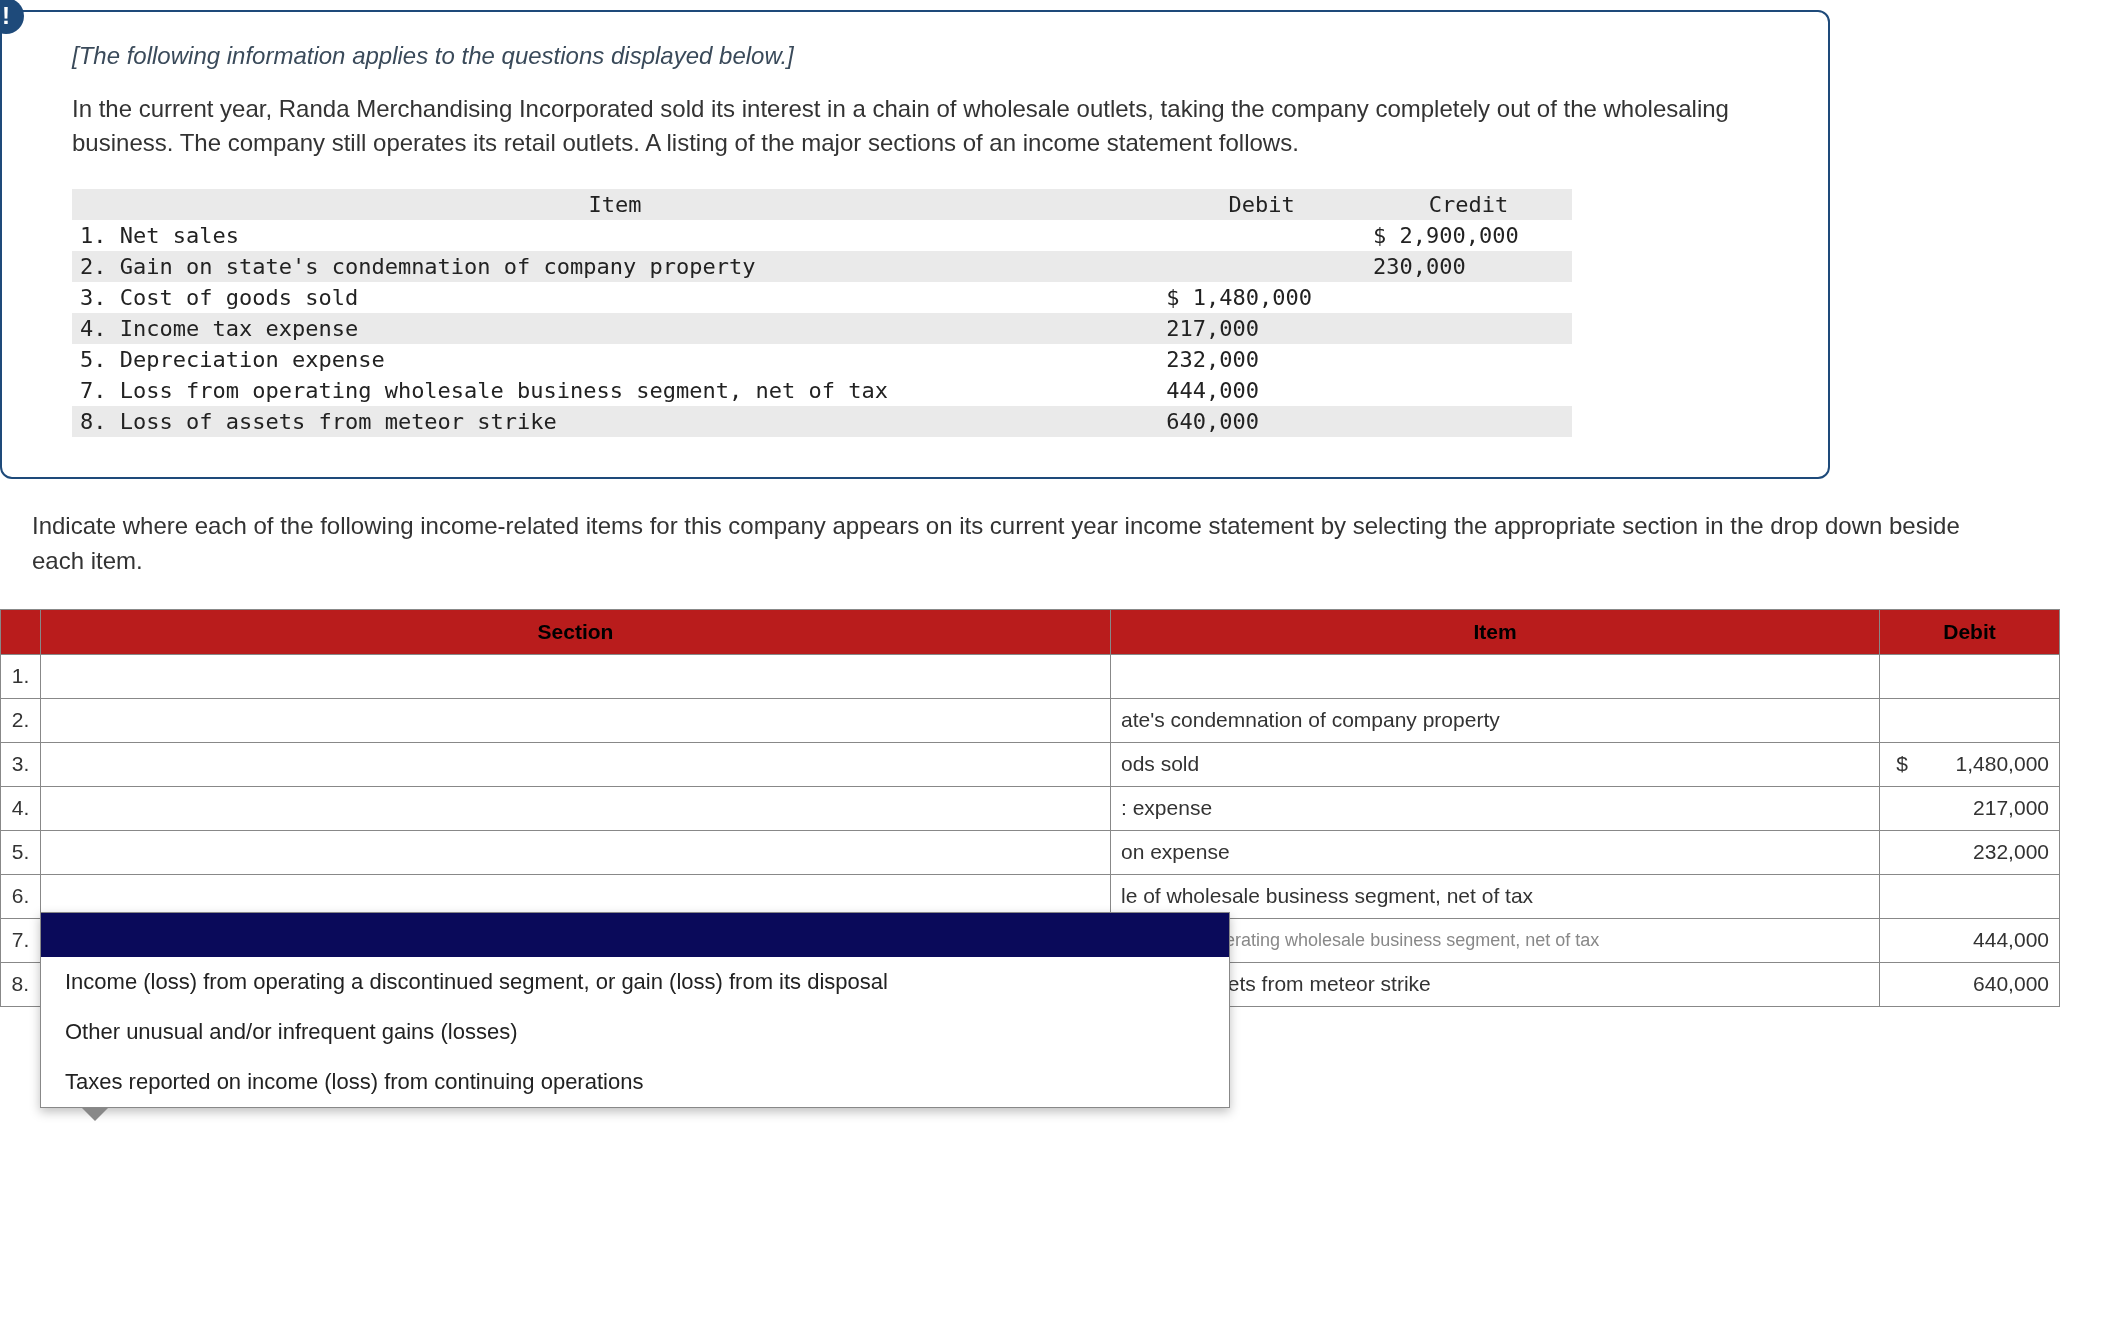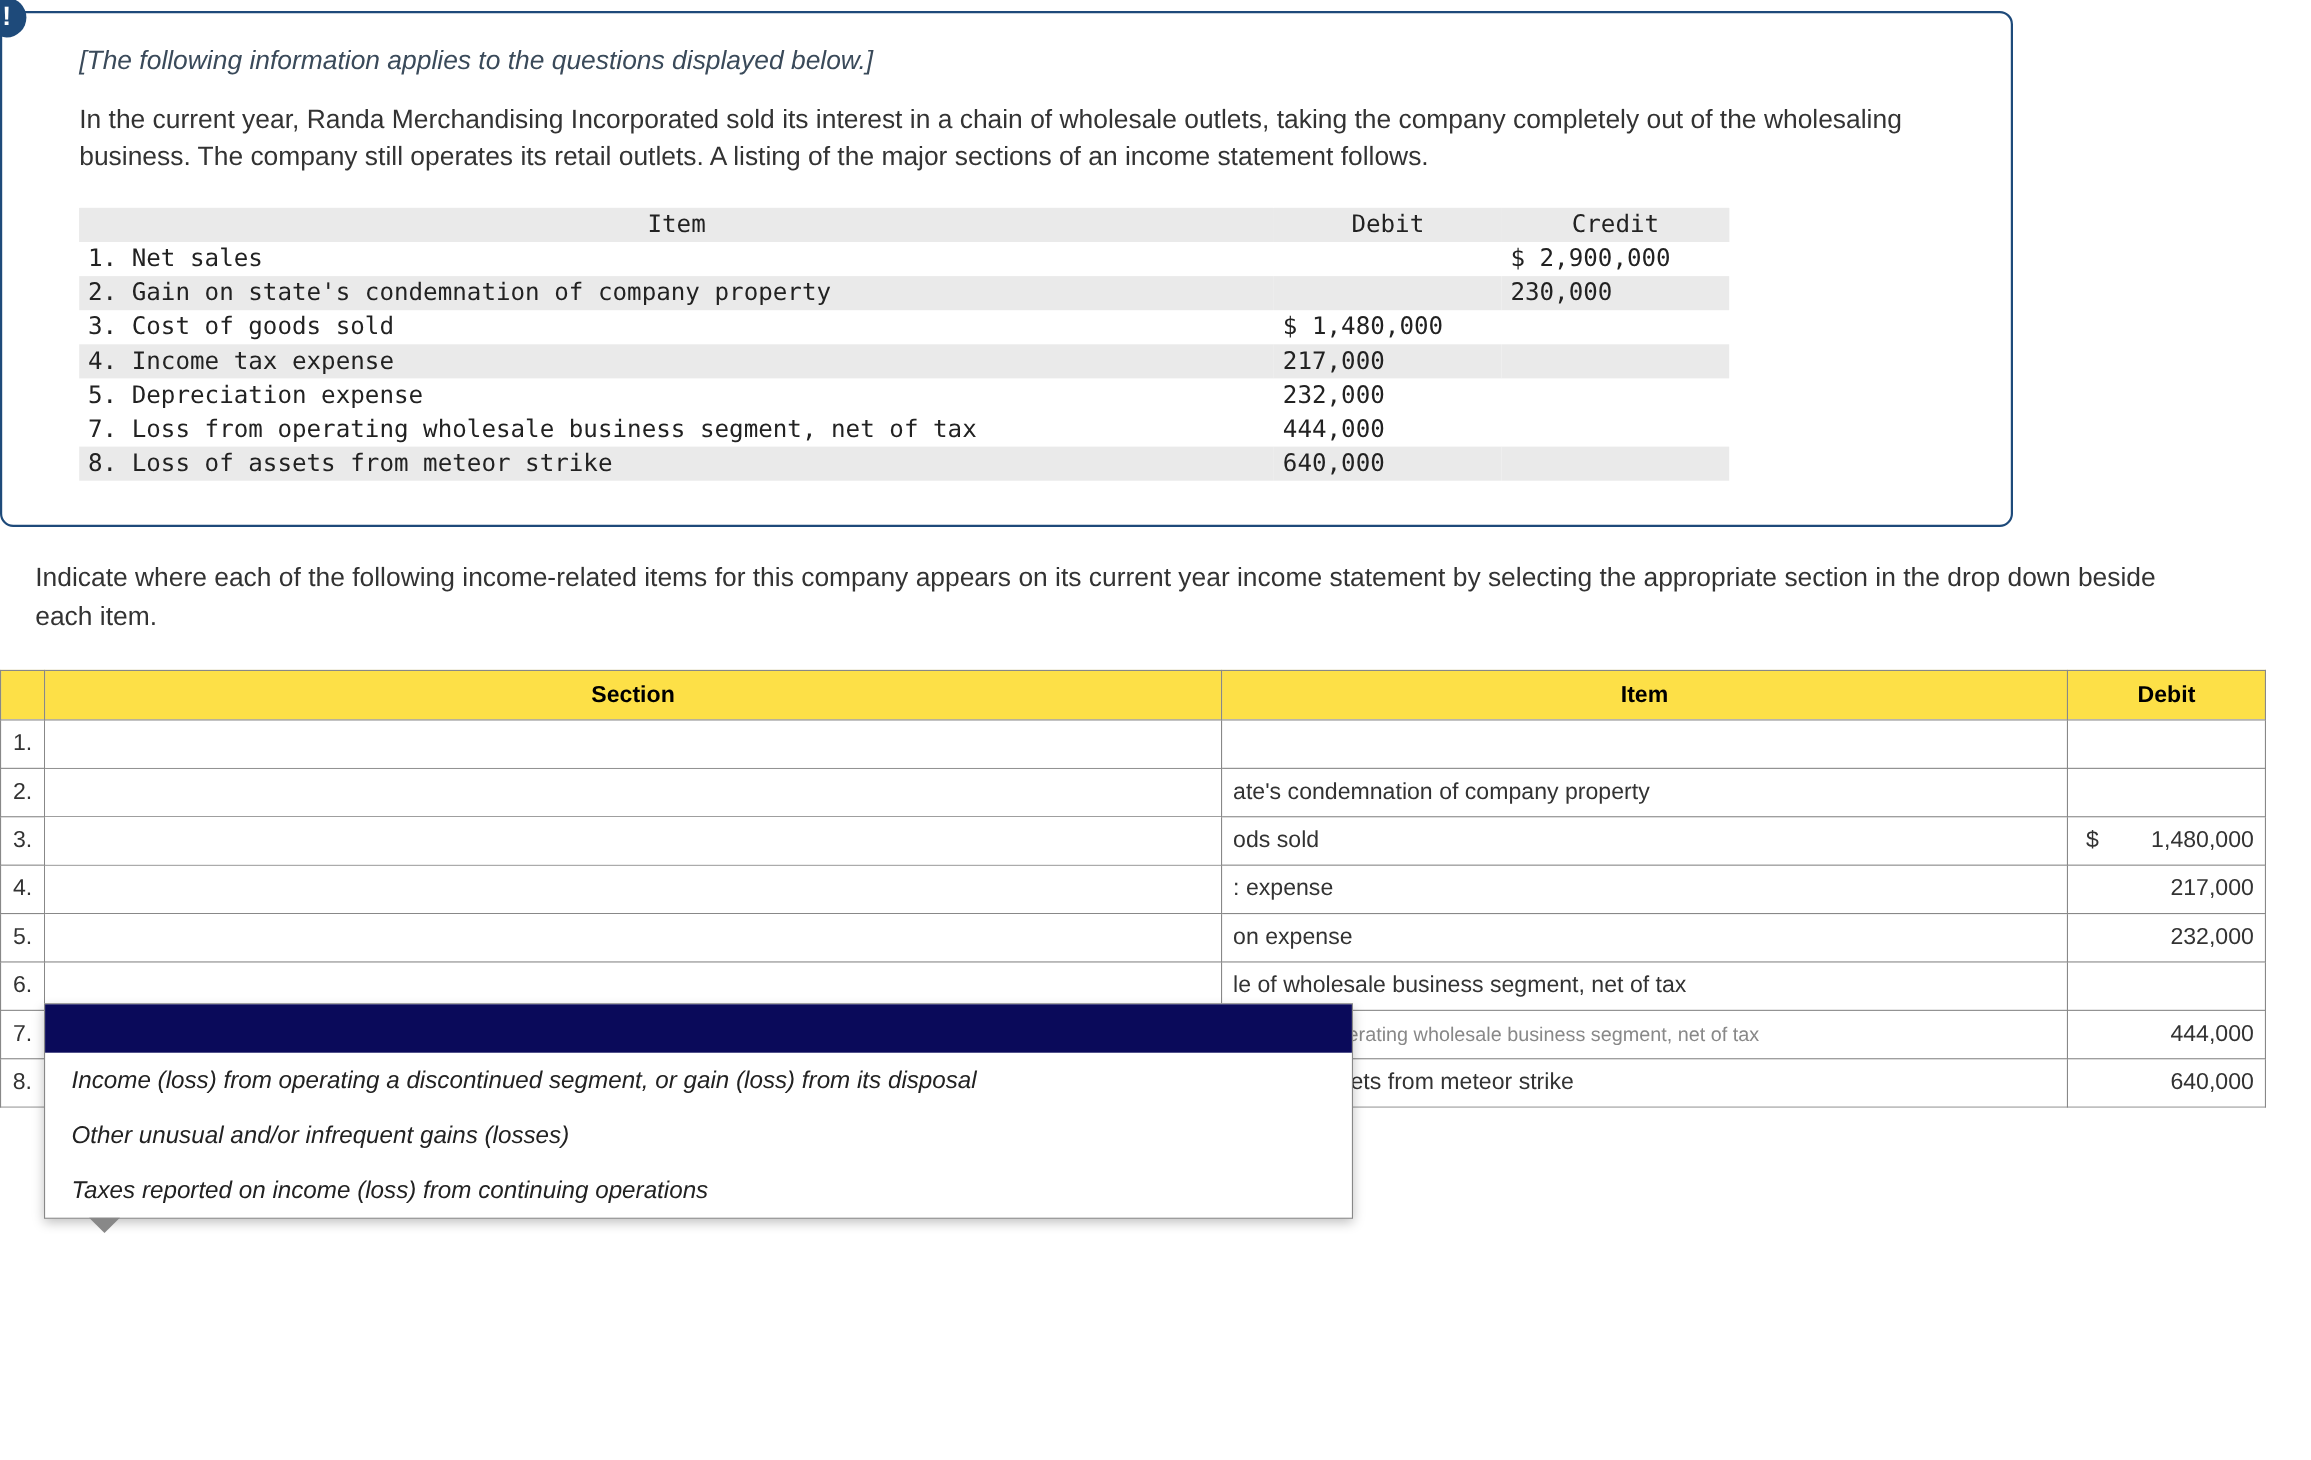--- a/index.html
+++ b/index.html
@@ -79,21 +79,21 @@
     margin: 0 0 30px 0;
     max-width: 2000px;
     padding-left: 32px;
   }
   .answer-table {
     border-collapse: collapse;
     font-size: 21px;
     width: 2060px;
   }
   .answer-table th {
-    background: #fde047;
+    background: #b91c1c;
     color: #000;
     font-weight: bold;
     border: 1px solid #888;
     padding: 10px 8px;
     text-align: center;
   }
   .answer-table td {
     border: 1px solid #888;
     padding: 8px 10px;
     height: 44px;
@@ -136,21 +136,20 @@
   .dropdown-popup {
     position: absolute;
     top: 912px;
     left: 40px;
     width: 1190px;
     background: #fff;
     border: 1px solid #888;
     box-shadow: 0 4px 10px rgba(0,0,0,0.25);
     z-index: 100;
     font-size: 22px;
-    font-style: italic;
   }
   .dropdown-popup .opt {
     padding: 12px 24px;
     color: #222;
   }
   .dropdown-popup .opt.selected {
     background: #0a0a5a;
     color: #fff;
     height: 44px;
   }

